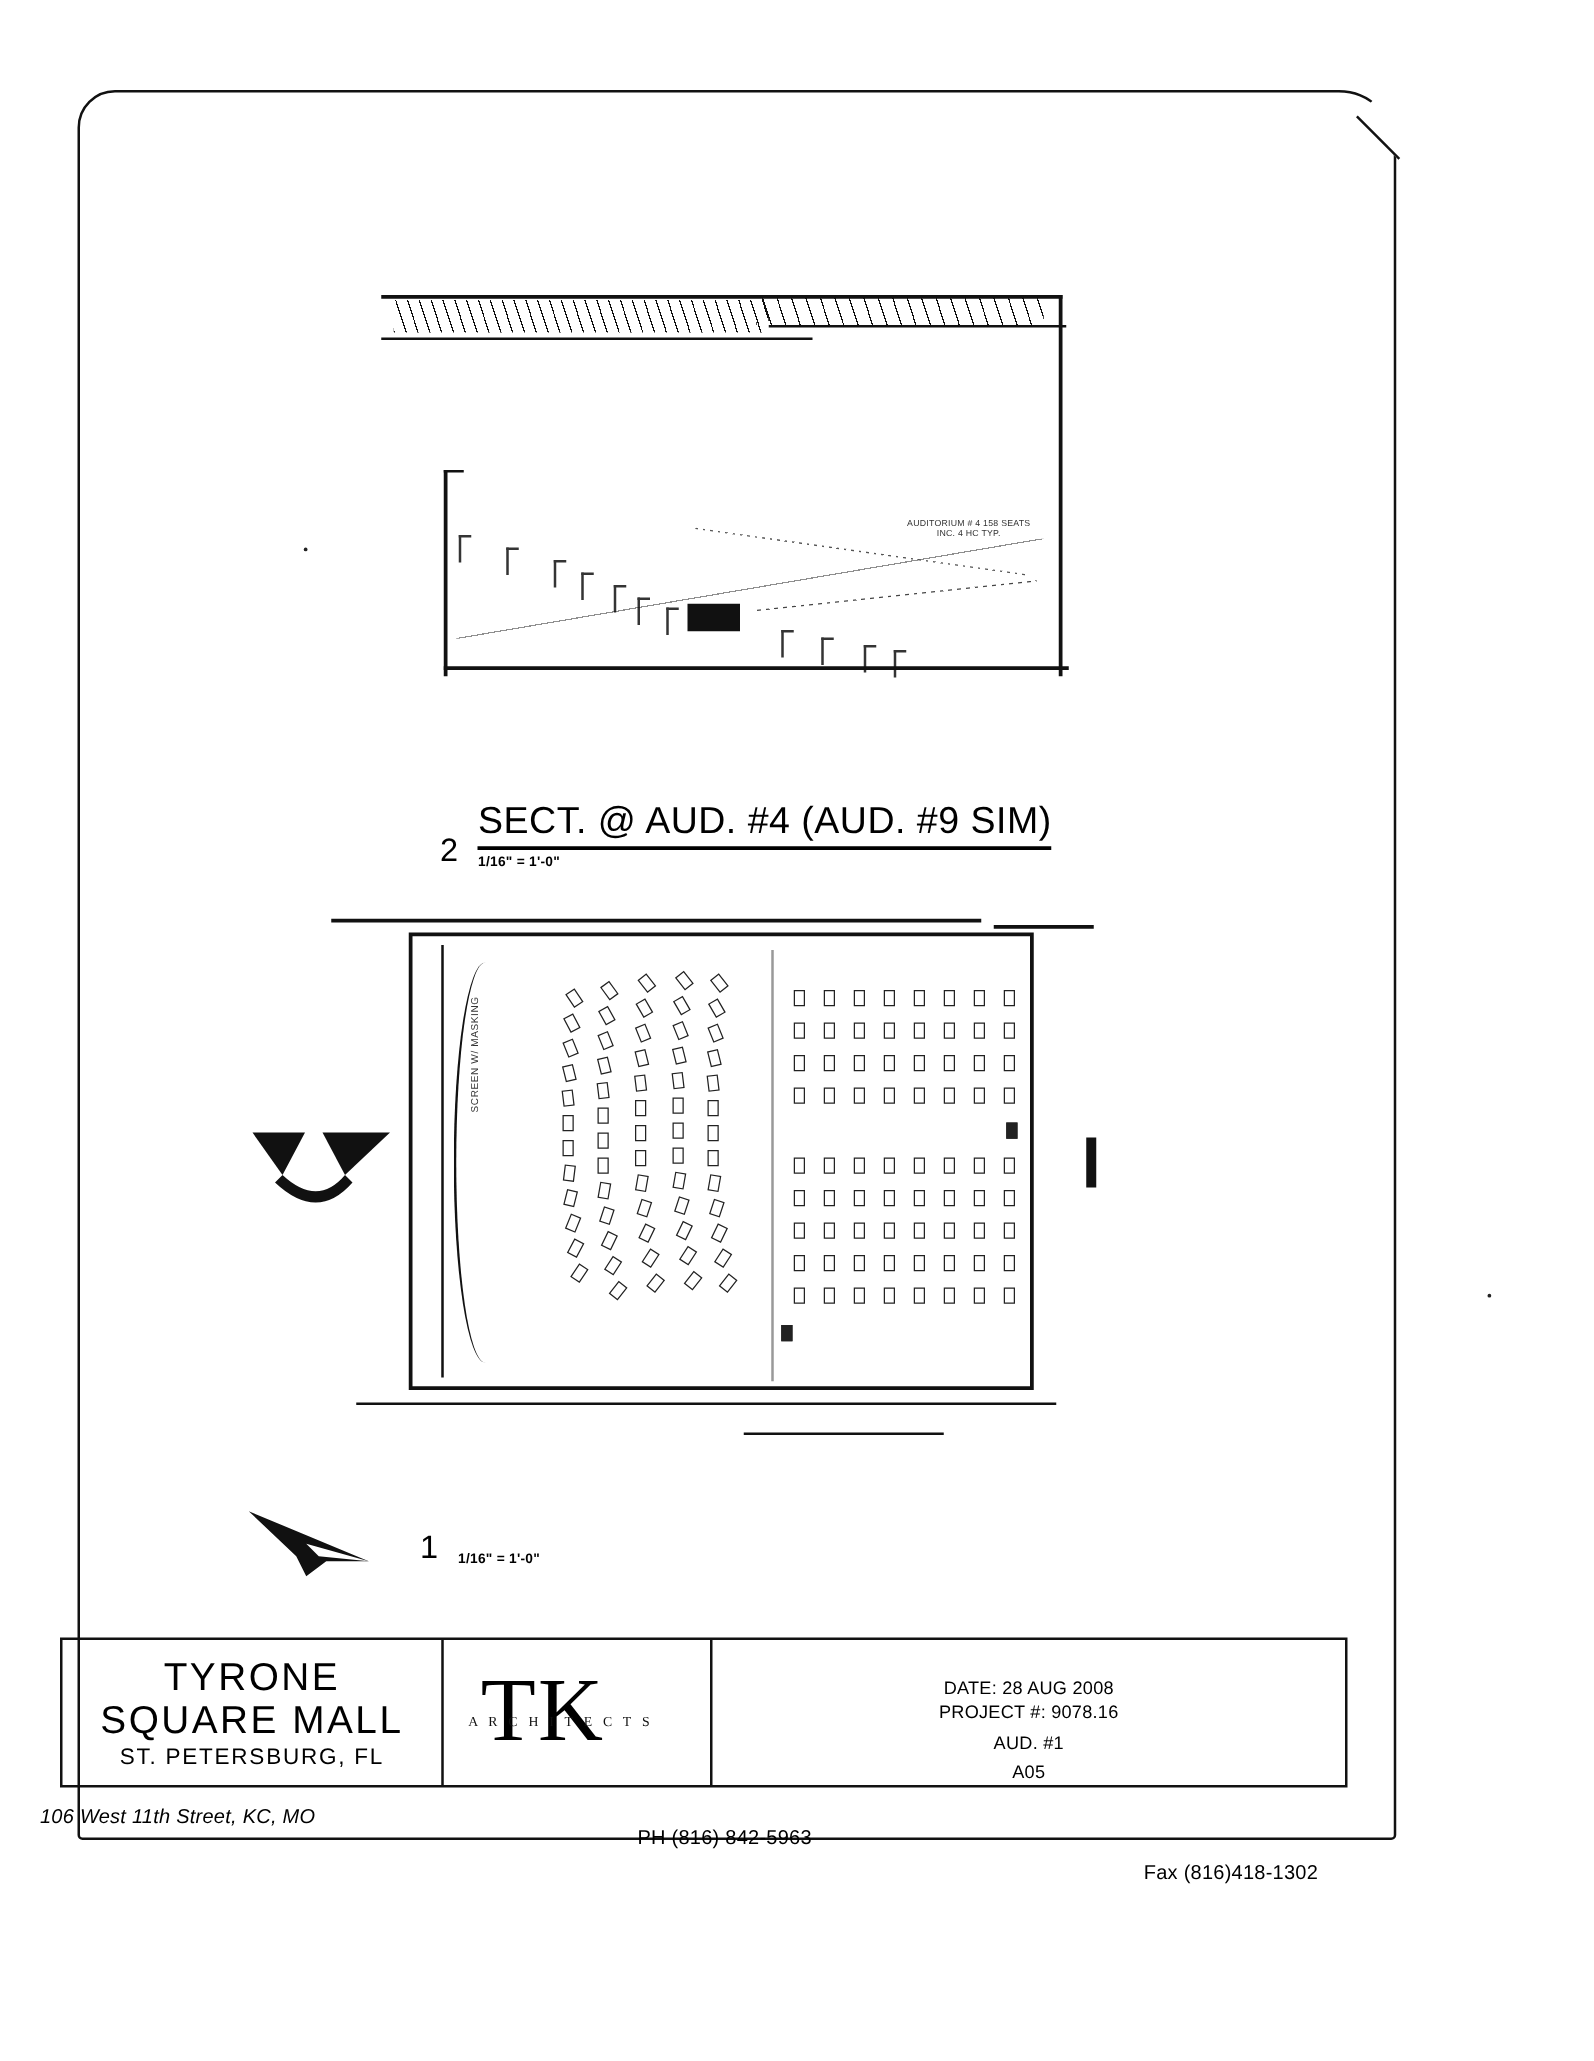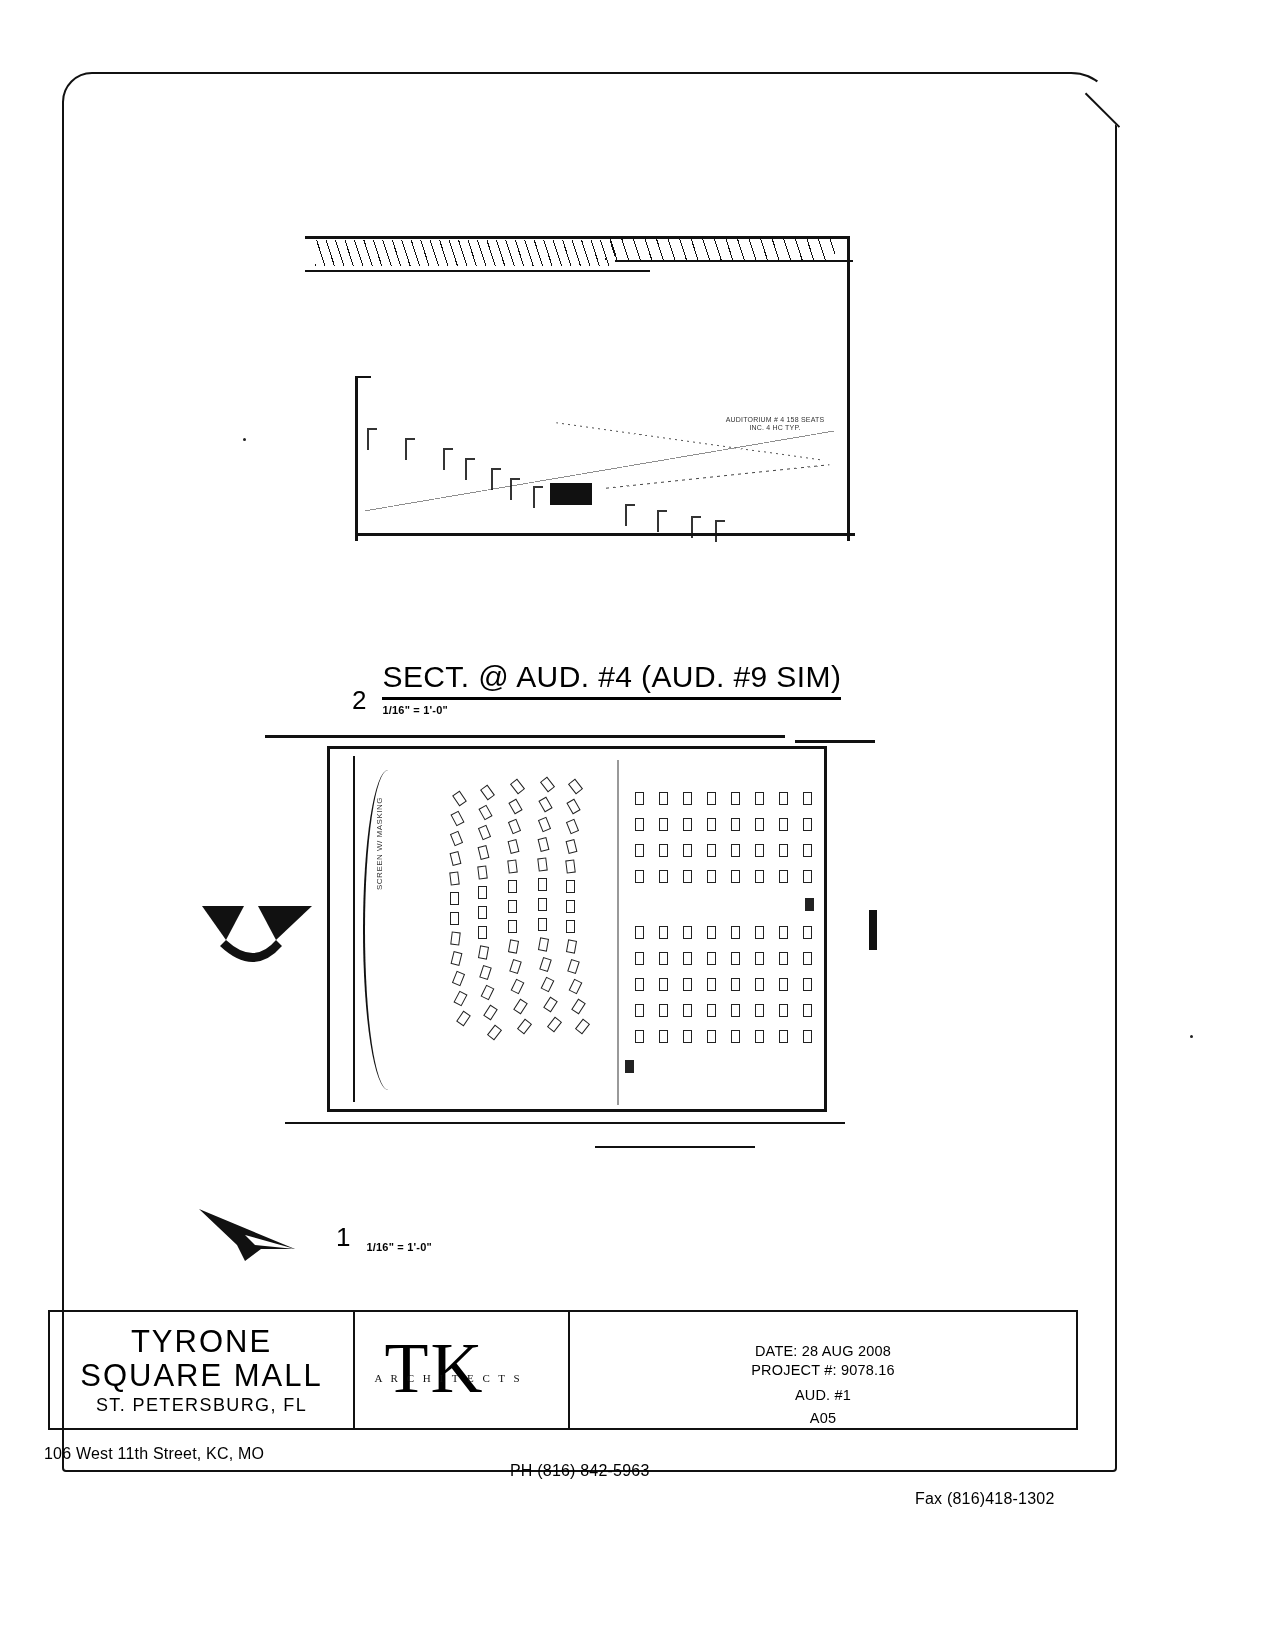--- a/index.html
+++ b/index.html
@@ -132,21 +132,21 @@
     border:1px solid #222;
     box-sizing:border-box;
   }
   .seat-s.dark { background:#222; }
 
   
   .title-block-row { position:absolute; }
   .dnum { font-size:26px; font-weight:400; font-family:"Liberation Sans", sans-serif; }
   .dtitle {
     font-size:30px; letter-spacing:.4px; white-space:nowrap;
-    border-bottom:3px solid #000; padding-bottom:3px;margin-top:20px;
+    border-bottom:3px solid #000; padding-bottom:3px;
   }
   .dscale { font-size:11px; font-weight:bold; letter-spacing:.2px; margin-top:4px; }
 
   .arrow-tri { position:absolute; }
 
   
   #titlebar {
     position:absolute; left:48px; top:1310px; width:1030px; height:120px;
     border:2px solid #111; box-sizing:border-box; display:flex;
   }
@@ -448,15 +448,15 @@
 
 
   <div class="cell cell-info">
     <div class="info-line">DATE: 28 AUG 2008</div>
     <div class="info-line">PROJECT #: 9078.16</div>
     <div class="info-line center" style="margin-top:6px;">AUD. #1</div>
     <div class="info-line center" style="margin-top:4px;">A05</div>
   </div>
 </div>
 
-<div class="footer-text" style="left:44px; top:1445px;">106 West 11th Street,  KC, MO</div>
+<div class="footer-text" style="left:32px; top:1445px;font-style:italic;">106 West 11th Street,  KC, MO</div>
 <div class="footer-text" style="left:510px; top:1462px;">PH (816) 842-5963</div>
 <div class="footer-text" style="left:915px; top:1490px;">Fax (816)418-1302</div>
 
 </body></html>

